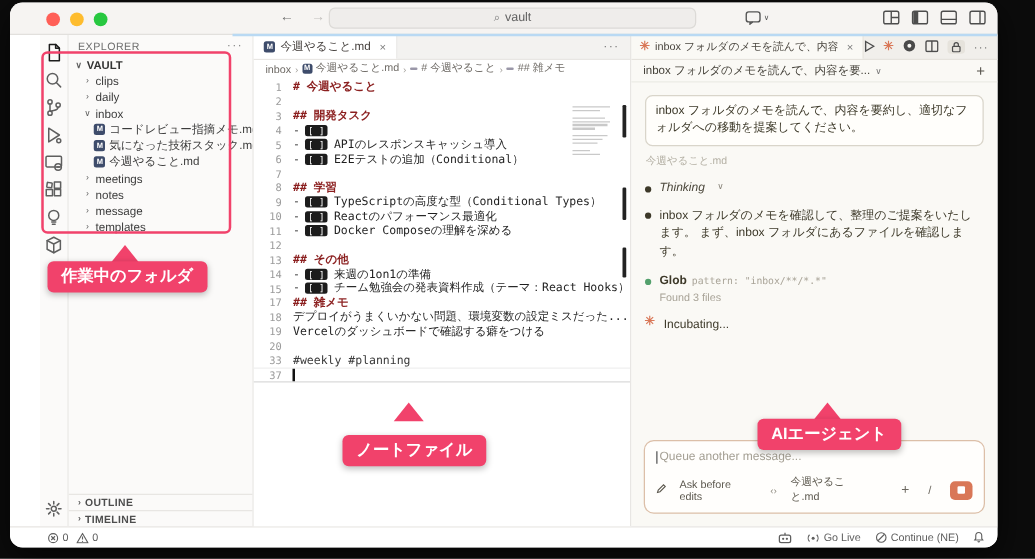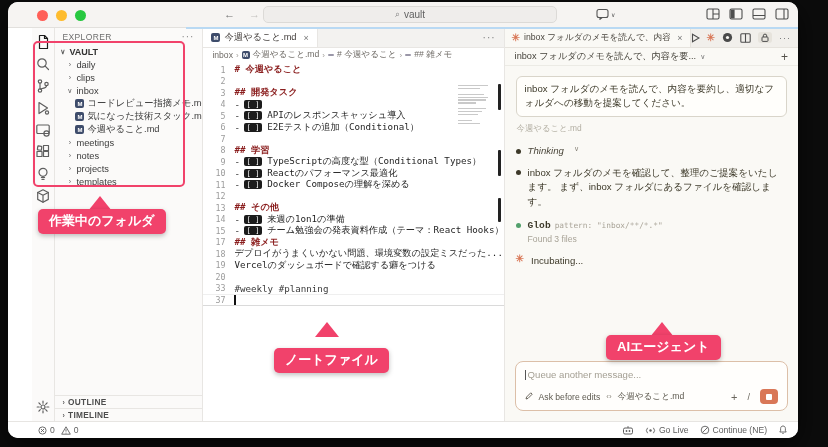--- a/index.html
+++ b/index.html
@@ -95,29 +95,29 @@
   .ai-body { flex:1; padding:10px 11px 0 11px; font-size:9.6px; color:#3d3929; overflow:hidden; min-height:0; }
   .user-box { border:1px solid #d9d5ca; background:#fffefb; border-radius:6px; padding:5px 8px; line-height:1.5; }
   .ctx-file { margin:6px 0 11px 1px; font-size:8.4px; color:#b3afa3; }
   .ev { display:flex; gap:7px; margin-bottom:10px; align-items:flex-start; }
   .ev .bullet { width:5px; height:5px; border-radius:50%; background:#3d3929; margin-top:4px; flex:0 0 auto; }
   .ev .bullet.green { background:#53a06c; }
   .ev-think { font-style:italic; color:#4b473b; }
   .ev-chev { font-size:7px; color:#8a867b; margin-left:3px; }
   .ev-text { line-height:1.5; }
   .tool-line { line-height:1.3; }
-  .tool-name { font-weight:bold;font-family:Liberation Mono, monospace; }
+  .tool-name { font-weight:bold; }
   .tool-args { font-family:"DejaVu Sans Mono",monospace; font-size:7.8px; color:#a8a397; margin-left:4px; }
   .tool-result { font-size:8.6px; color:#a8a397; margin-top:2px; }
   .ast { color:#d97757; font-weight:bold; font-size:10px; line-height:10px; flex:0 0 auto; }
   .input-box { margin:6px 10px 10px 10px; border:1.2px solid #dcbfa8; border-radius:8px; background:#fffefc;
                padding:7px 9px 6px 9px; flex:0 0 auto; }
   .input-ph { display:flex; align-items:center; gap:2px; font-size:9.6px; color:#a49f93; }
   .in-caret { width:1px; height:10px; background:#555; }
-  .input-row { display:flex; align-items:center; gap:6px; margin-top:9px; font-size:8.6px; color:#5d594f; }
+  .input-row { display:flex; align-items:center; gap:11px; margin-top:9px; font-size:8.6px; color:#5d594f; }
   .chip-ico { color:#8a867b; font-size:8px; }
   .input-spacer { flex:1; }
   .in-plus { font-size:11px; color:#6b675e; }
   .in-slash { font-size:9px; color:#6b675e; margin:0 4px; }
   .stop-btn { width:18px; height:15px; background:#d97757; border-radius:4px; display:flex; align-items:center; justify-content:center; }
   .stop-sq { width:6px; height:6px; background:#fff; border-radius:1px; }
 
   
   .statusbar { height:17px; background:#fff; border-top:1px solid #e7e5e2; display:flex; align-items:center;
                padding:0 10px 0 30px; gap:4px; font-size:8.6px; color:#5e5e5e; flex:0 0 auto; }
@@ -262,25 +262,25 @@
         <span>EXPLORER</span>
         <span class="sb-more">···</span>
       </div>
       <div class="tree" id="file-tree">
           <div class="tree-row root" style="padding-left: 4px;">
             <span class="chev">∨</span>
             <span>VAULT</span>
           </div>
           <div class="tree-row" style="padding-left: 11px;">
             <span class="chev">›</span>
+            <span>clips</span>
+          </div>
+          <div class="tree-row" style="padding-left: 11px;">
+            <span class="chev">›</span>
             <span>daily</span>
-          </div>
-          <div class="tree-row" style="padding-left: 11px;">
-            <span class="chev">›</span>
-            <span>clips</span>
           </div>
           <div class="tree-row" style="padding-left: 11px;">
             <span class="chev">∨</span>
             <span>inbox</span>
           </div>
           <div class="tree-row" style="padding-left: 20px;">
             <span class="md-ico">M</span>
             <span>コードレビュー指摘メモ.md</span>
           </div>
           <div class="tree-row" style="padding-left: 20px;">
@@ -294,21 +294,21 @@
           <div class="tree-row" style="padding-left: 11px;">
             <span class="chev">›</span>
             <span>meetings</span>
           </div>
           <div class="tree-row" style="padding-left: 11px;">
             <span class="chev">›</span>
             <span>notes</span>
           </div>
           <div class="tree-row" style="padding-left: 11px;">
             <span class="chev">›</span>
-            <span>projects</span>
+            <span>message</span>
           </div>
           <div class="tree-row" style="padding-left: 11px;">
             <span class="chev">›</span>
             <span>templates</span>
           </div>
         </div>
       <div class="sb-bottom">
         <div class="panel-row">
           <span class="chev">›</span>
           <span>OUTLINE</span>

